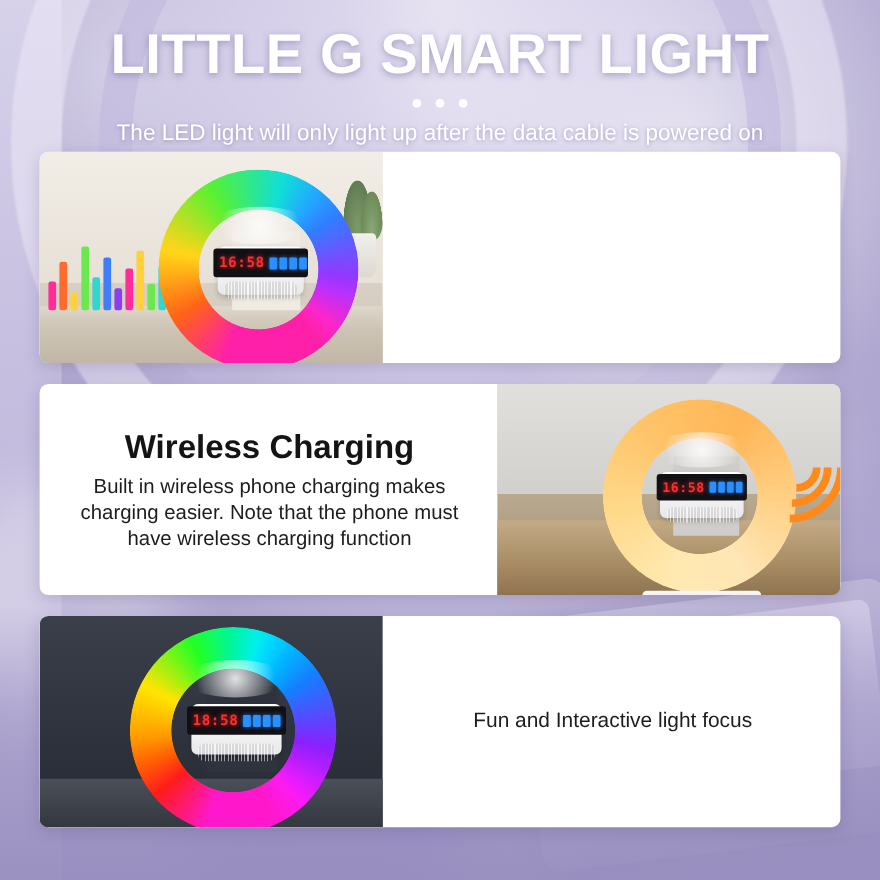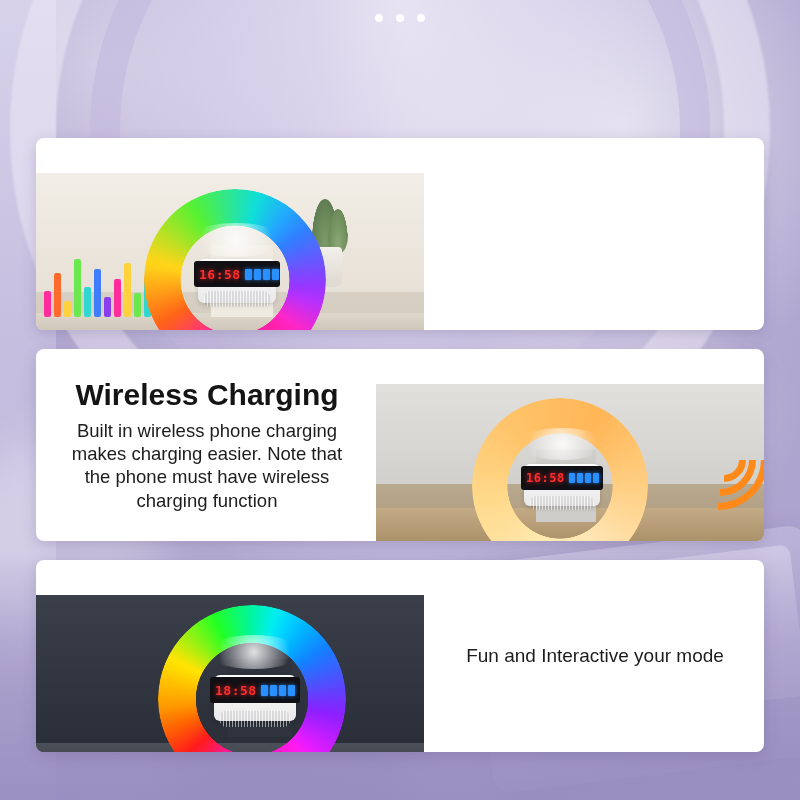--- a/index.html
+++ b/index.html
@@ -124,21 +124,21 @@
     display: flex;
     width: 728px;
     height: 192px;
     background: #ffffff;
     border-radius: 8px;
     overflow: hidden;
     box-shadow: 0 4px 14px rgba(80,70,120,0.22);
     margin-bottom: 19px;
   }
   .card.reverse { flex-direction: row-reverse; }
-  .photo { width: 388px; height: 192px; position: relative; overflow: hidden; flex: none; margin-top: 35px; }
+  .photo { width: 312px; height: 192px; position: relative; overflow: hidden; flex: none; }
   .text-pane {
     flex: 1;
     padding: 14px 20px 14px 22px;
     display: flex;
     flex-direction: column;
     justify-content: center;
   }
   .text-pane.center { align-items: center; text-align: center; }
   .card-title {
     font-size: 30px;
@@ -276,21 +276,20 @@
     border: 7px solid #ff8a1a;
     border-radius: 50%;
     border-color: #ff8a1a transparent transparent transparent;
     transform: rotate(135deg);
   }
 
   
   .scene3 {
     position: absolute; inset: 0;
     background: linear-gradient(180deg, #3a3f4a 0%, #2e333d 55%, #262a33 100%);
-    padding-left: 40px;
   }
   .scene3 .floor {
     position: absolute; left: 0; bottom: 0; width: 100%; height: 44px;
     background: linear-gradient(180deg,#4a4f59,#33373f);
   }
   .g-outer-3 {
     width: 188px; height: 188px;
     left: 82px; top: 10px;
     background: conic-gradient(from 195deg,
       #ff2bb0 0deg, #ff2b2b 35deg, #ff9d20 70deg, #ffe03a 100deg, #4cf04c 140deg,
@@ -319,25 +318,27 @@
   <div class="bg-arc arc1"></div>
   <div class="bg-arc arc2"></div>
   <div class="bg-blob blob-a"></div>
   <div class="bg-blob blob-b"></div>
   <div class="bg-blob blob-c"></div>
   <div class="bg-device"></div>
   <div class="bg-bottom"></div>
 </div>
 
 <div class="header">
+  <div class="title">LITTLE G SMART LIGHT</div>
   <div class="dots">
     <span class="dot"></span>
     <span class="dot"></span>
     <span class="dot"></span>
   </div>
+  <div class="subtitle">The LED light will only light up after the data cable is powered on</div>
 </div>
 
 <div class="cards">
 
   <div class="card">
     <div class="photo">
       <div class="scene1">
         <div class="wall-shelf"></div>
         <div class="plant-leaf"></div>
         <div class="plant-leaf2"></div>
@@ -435,17 +436,17 @@
                 <span style="width:7px;height:11px"></span>
               <span style="width:7px;height:11px"></span>
                 <span style="width:7px;height:11px"></span>
             </span>
           </div>
 
         </div>
       </div>
     </div>
     <div class="text-pane center">
-      <div class="card-body sub center">Fun and Interactive your mode</div>
+      <div class="card-body sub center">Fun and Interactive light focus</div>
     </div>
   </div>
 
 </div>
 
 </body></html>

